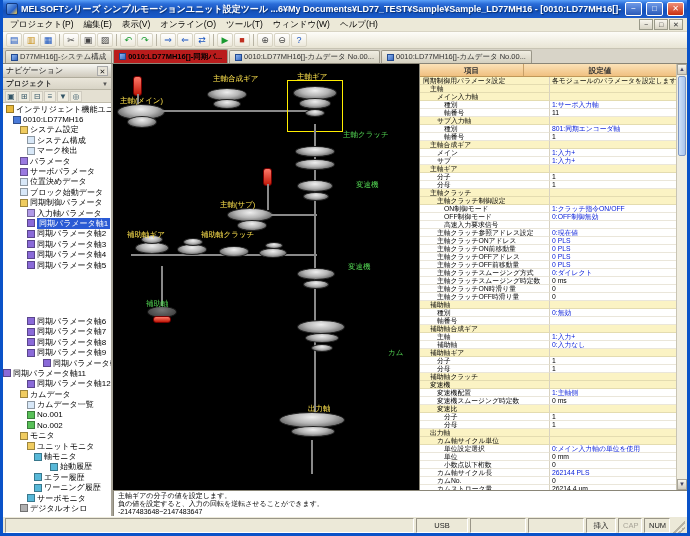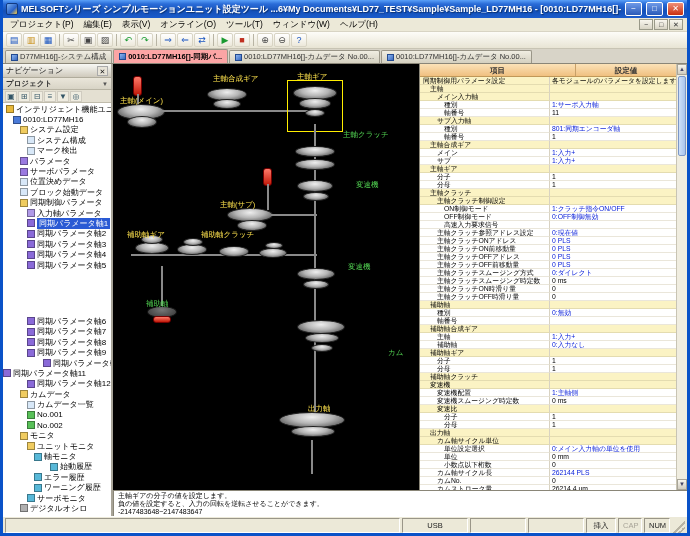--- a/index.html
+++ b/index.html
@@ -22,21 +22,21 @@
 
   
   .toolbar{height:17px;display:flex;align-items:center;gap:1px;padding:0 3px;background:linear-gradient(#fdfcf8,#e8e4d4);border-bottom:1px solid #c8c4b4;}
   .tb-btn{width:16px;height:14px;font-size:9px;line-height:13px;text-align:center;border:1px solid #d8d4c4;border-radius:2px;background:linear-gradient(#fff,#ece8da);}
   .tone-b{color:#1a55c0;}.tone-y{color:#c8901a;}.tone-g{color:#1a9a30;}.tone-r{color:#c03020;}.tone-k{color:#444;}
   .tb-sep{width:1px;height:12px;background:#b8b4a4;margin:0 2px;}
 
   
   .tabbar{height:15px;display:flex;align-items:flex-end;background:#d8d4c8;padding:1px 2px 0;gap:1px;border-bottom:1px solid #8a8678;}
   .tab{display:flex;align-items:center;gap:2px;height:13px;padding:0 5px;background:linear-gradient(#f0ede2,#d4d0c0);border:1px solid #9a9688;border-bottom:none;border-radius:2px 2px 0 0;font-size:7.5px;color:#333;white-space:nowrap;overflow:hidden;}
-  .tab.active{background:#fca5a5;height:14px;font-weight:bold;color:#000;}
+  .tab.active{background:#b91c1c;height:14px;font-weight:bold;color:#000;}
   .tab-ic{width:7px;height:7px;background:linear-gradient(135deg,#8ab4f0,#3a6ac0);border:1px solid #234a90;flex:none;}
 
   
   .main{display:flex;height:452px;}
   .nav{width:110px;border-right:2px solid #a8a498;display:flex;flex-direction:column;background:#f4f2ea;}
   .nav-title{height:14px;background:linear-gradient(#f8f8f4,#cfcabc);border-bottom:1px solid #b0ac9c;display:flex;align-items:center;font-size:8px;padding:0 3px;color:#222;}
   .nav-close{margin-left:auto;width:11px;height:10px;font-size:7px;line-height:9px;text-align:center;border:1px solid #aaa;background:#e8e4d8;}
   .nav-section{height:12px;display:flex;align-items:center;background:linear-gradient(#eae6da,#d8d4c6);border-bottom:1px solid #b8b4a4;font-size:7.5px;padding:0 3px;font-weight:bold;color:#333;}
   .nav-sec-arrow{margin-left:auto;font-size:6px;color:#555;}
   .nav-tools{height:13px;display:flex;align-items:center;gap:1px;padding:0 2px;background:#e4e0d2;border-bottom:1px solid #c0bcac;}
@@ -58,42 +58,42 @@
   .g-gear{position:absolute;border-radius:50%;background:radial-gradient(ellipse at 50% 30%,#eee 0%,#b5b5b5 45%,#666 80%,#3d3d3d 100%);border:1px solid #222;}
   .g-red{position:absolute;border-radius:3px;background:linear-gradient(180deg,#ff7a6a,#c01808);border:1px solid #700;}
   .g-dark{position:absolute;border-radius:50%;background:radial-gradient(ellipse at 50% 30%,#777,#333);border:1px solid #111;}
   .g-shaft-h,.g-shaft-v{position:absolute;background:#8a8a8a;}
   .g-box{position:absolute;border:1px solid #ffee00;}
 
   
   .rightpanel{width:268px;display:flex;border-left:1px solid #8a8678;background:#fff;}
   .rp-main{flex:1;overflow:hidden;display:flex;flex-direction:column;}
   .rp-header{display:flex;height:13px;background:linear-gradient(#fbe2b8,#f0c080);border-bottom:1px solid #c09858;font-size:7.5px;font-weight:bold;color:#333;flex:none;}
-  .rp-h1{width:156px;border-right:1px solid #c8a068;text-align:center;line-height:13px;}
+  .rp-h1{width:104px;border-right:1px solid #c8a068;text-align:center;line-height:13px;}
   .rp-h2{flex:1;text-align:center;line-height:13px;}
   #param-rows{flex:1;overflow:hidden;}
   .trow{display:flex;height:8px;}
   .tcell{font-size:6.8px;line-height:8px;white-space:nowrap;overflow:hidden;}
   .tlab{width:130px;border-right:1px solid #d8d2c2;border-bottom:1px solid #eae6da;background:#fff;color:#000;}
   .tval{flex:1;border-bottom:1px solid #eae6da;background:#fff;padding-left:2px;color:#000;}
   .trow.cat .tlab,.trow.cat .tval{background:#fbf3c4;border-bottom-color:#e4dcb0;}
   .tval.blue{color:#0018d8;}
   .rp-scroll{width:11px;background:#f0ede0;border-left:1px solid #c8c4b4;display:flex;flex-direction:column;flex:none;}
   .sc-btn{height:11px;background:linear-gradient(#f8f6ee,#d0ccc0);border:1px solid #a8a498;font-size:6px;text-align:center;line-height:9px;color:#446;flex:none;}
   .sc-thumb{height:80px;margin:1px;background:linear-gradient(90deg,#cfe0f8,#a8c4ec);border:1px solid #7a96c8;border-radius:2px;flex:none;}
   .sc-track{flex:1;}
 
   
   .helpbox{height:26px;background:#fff;border-top:1px solid #8a8678;border-left:1px solid #8a8678;padding:1px 4px;}
   .help-line{font-size:7px;line-height:8px;color:#000;white-space:nowrap;overflow:hidden;}
 
   
   .statusbar{height:18px;display:flex;align-items:stretch;background:#ece9d8;border-top:1px solid #fff;padding:1px 2px;gap:2px;}
   .sb-panel{border:1px solid;border-color:#9a9688 #fff #fff #9a9688;font-size:7.5px;line-height:13px;padding:0 4px;color:#222;white-space:nowrap;overflow:hidden;}
-  .sb-main{flex:1;}.sb-usb{width:66px;text-align:center;}.sb-sp1{width:56px;}.sb-sp2{width:56px;}
+  .sb-main{flex:1;}.sb-usb{width:52px;text-align:center;}.sb-sp1{width:56px;}.sb-sp2{width:56px;}
   .sb-ins{width:30px;text-align:center;}.sb-cap{width:24px;text-align:center;color:#a8a498;}.sb-num{width:26px;text-align:center;}
   .sb-grip{width:13px;background:linear-gradient(135deg,transparent 55%,#b8b4a4 55%,#b8b4a4 65%,transparent 65%,transparent 75%,#b8b4a4 75%,#b8b4a4 85%,transparent 85%);}
 </style>
 </head>
 <body>
 
 <div class="window">
 
   <div class="titlebar">
     <div class="app-icon"></div>

